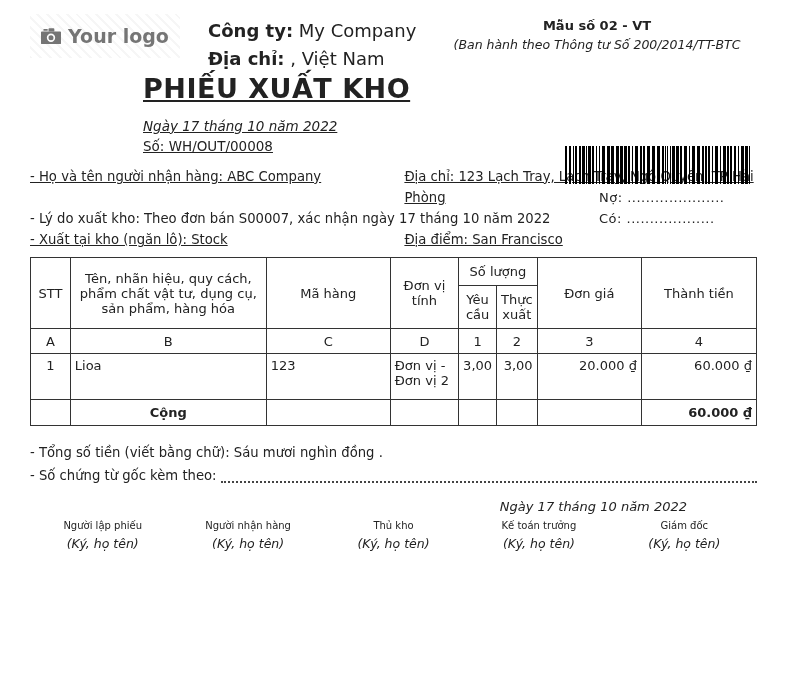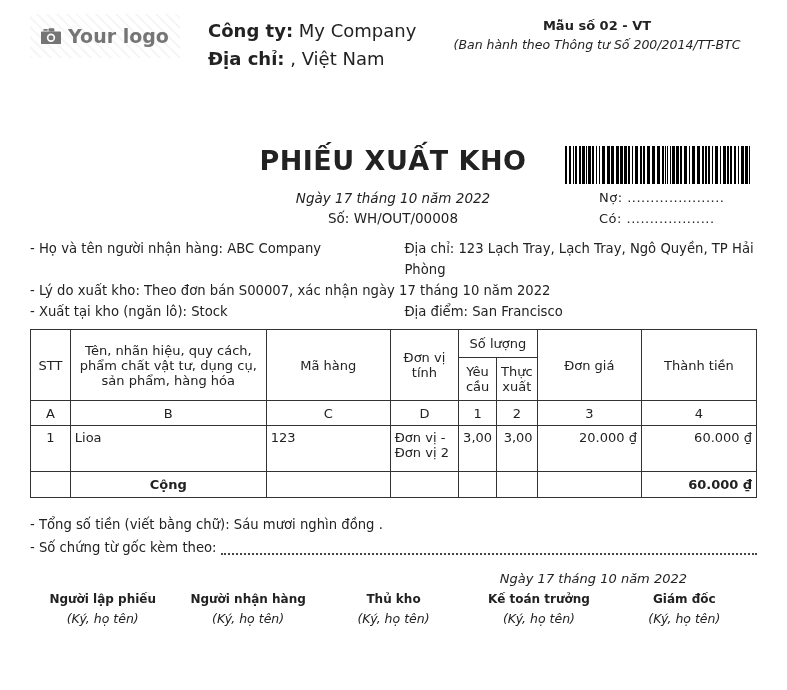--- a/index.html
+++ b/index.html
@@ -13,34 +13,34 @@
     color: #757575; font-weight: bold; font-size: 19px; gap: 7px;
     background: repeating-linear-gradient(45deg, rgba(0,0,0,0.035) 0 2px, transparent 2px 7px); }
   .logo-box svg { display: block; }
   .company-block { margin-left: 28px; line-height: 1.55; font-size: 18px; padding-top: 3px; }
   .company-block b { font-weight: bold; }
   .form-block { margin-left: auto; width: 320px; text-align: center; font-size: 12.5px; line-height: 1.5; padding-top: 2px; }
   .form-block .form-no { font-weight: bold; font-size: 13px; }
   .form-block .form-it { font-style: italic; }
 
   
-  .title-wrap { margin-top: 72px; width: 500px; margin-left: 113px; text-align: center; }
+  .title-wrap { width: 500px; margin-left: 113px; text-align: left; text-decoration: underline; }
   .doc-title { font-size: 27px; font-weight: bold; letter-spacing: 0.5px; }
   .doc-date { margin-top: 14px; font-style: italic; font-size: 13.5px; }
   .doc-number { margin-top: 4px; font-size: 13.5px; }
 
   
   .ledger { position: absolute; top: 146px; right: 30px; width: 192px; }
   .barcode { height: 38px; display: flex; align-items: stretch; }
   .barcode div { background: #000; height: 100%; flex: none; }
   .ledger-line { margin-top: 6px; padding-left: 34px; font-size: 13px; letter-spacing: 0.5px; }
 
   
   .info { margin-top: 12px; line-height: 1.6; font-size: 13.2px; }
-  .info-row { display: flex; }
+  .info-row { display: flex; text-decoration: underline; }
   .info-left { flex: 0 0 51.5%; }
   .info-right { flex: 1; }
 
   
   table.items { width: 100%; border-collapse: collapse; margin-top: 7px; font-size: 13px; }
   table.items th, table.items td { border: 1px solid #333; font-weight: normal; padding: 2px 4px; }
   table.items thead th { text-align: center; vertical-align: middle; padding: 6px 4px; }
   tr.letters td { text-align: center; height: 25px; }
   tr.item-row td { vertical-align: top; padding-top: 4px; height: 46px; }
   tr.item-row .c-center { text-align: center; }
@@ -50,21 +50,21 @@
   tr.total-row .total-label { font-weight: bold; text-align: center; }
   tr.total-row .total-amount { font-weight: bold; text-align: right; }
 
   
   .after-table { margin-top: 16px; line-height: 1.7; font-size: 13.2px; }
   .docs-line { display: flex; }
   .leader { flex: 1; border-bottom: 2px dotted #444; margin-bottom: 4px; margin-left: 4px; }
   .sign-date { margin-top: 12px; margin-left: 55%; width: 45%; text-align: center; font-style: italic; font-size: 13px; }
   .signatures { display: flex; margin-top: 6px; }
   .sig-col { flex: 1; text-align: center; }
-  .sig-title { font-weight: bold; font-size: 12px; }
+  .sig-title { font-weight: normal; font-size: 10px; }
   .sig-note { font-style: italic; font-size: 12.5px; margin-top: 5px; }
 </style>
 </head>
 <body>
 
 <div class="page">
 
   <div class="header">
     <div class="logo-box">
       <span>

